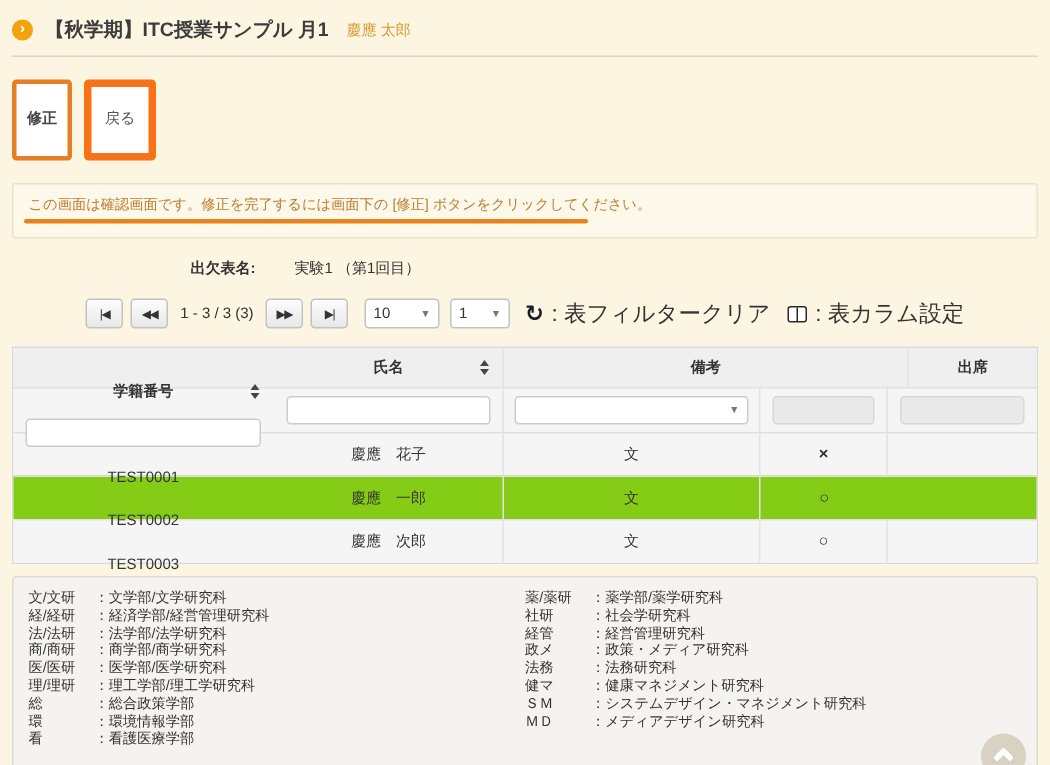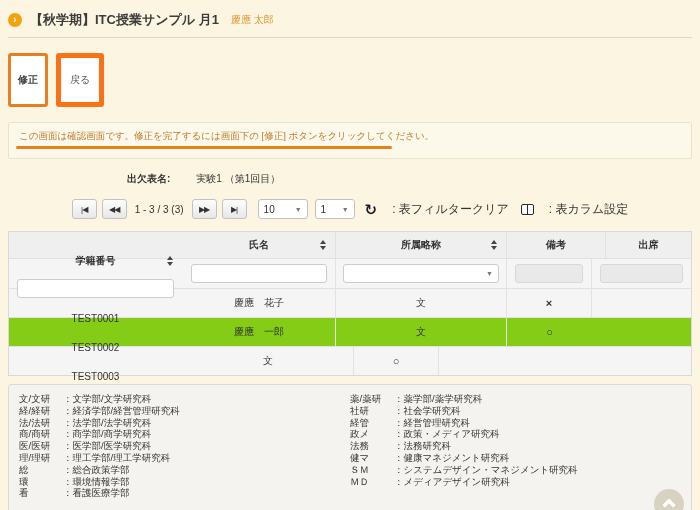--- a/index.html
+++ b/index.html
@@ -40,21 +40,21 @@
   .pg-btn { min-width:25px; height:20px; display:flex; align-items:center; justify-content:center;
     background:linear-gradient(#FDFDFD,#E7E7E7); border:1px solid #C2C2C2; border-radius:3px;
     font-size:8px; color:#333; letter-spacing:-1px; padding:0 4px; margin-right:5px; cursor:pointer; }
   .pg-range { margin:0 8px 0 3px; color:#333; }
   .pg-select { display:flex; align-items:center; justify-content:space-between; background:#FFF;
     border:1px solid #C2C2C2; border-radius:3px; height:20px; padding:0 5px; cursor:pointer; }
   .pg-select.size { width:50px; margin-left:6px; }
   .pg-select.page { width:40px; margin-left:7px; }
   .caret { font-size:7px; color:#777; }
   .refresh-icon { font-size:15px; font-weight:bold; color:#1C1C28; margin-left:10px; line-height:1; cursor:pointer; }
-  .icon-label { font-size:12px; margin-left:15px; }
+  .icon-label { font-size:15px; margin-left:5px; }
   .col-icon { width:13px; height:11px; border:1px solid #2A2A2A; border-radius:2px; margin-left:12px;
     display:flex; background:#FFF; cursor:pointer; }
   .col-icon i { flex:1; }
   .col-icon i:first-child { border-right:1px solid #2A2A2A; }
 
   
   .table { border:1px solid #D9D9D9; background:#FFF; }
   .tr { display:flex; align-items:stretch; }
   .tr + .tr { border-top:1px solid #E0E0E0; }
   .th-row { background:#EFEFEF; height:26px; }
@@ -152,27 +152,20 @@
             <i class="dn"></i>
           </span>
       </div>
       <div class="th c2">
         <span>氏名</span>
         <span class="sort">
             <i class="up"></i>
             <i class="dn"></i>
           </span>
       </div>
-      <div class="th c3">
-        <span>所属略称</span>
-        <span class="sort">
-            <i class="up"></i>
-            <i class="dn"></i>
-          </span>
-      </div>
       <div class="th c5">
         <span>備考</span>
       </div>
       <div class="th c4">
         <span>出席</span>
       </div>
     </div>
 
     <div class="tr filter-row">
       <div class="td c1">
@@ -202,20 +195,21 @@
       <div class="td c5"></div>
     </div>
     <div class="tr data-row row-even">
       <div class="td c1">TEST0002</div>
       <div class="td c2">慶應　一郎</div>
       <div class="td c3">文</div>
       <div class="td c4 att-o">○</div>
     </div>
     <div class="tr data-row row-odd">
       <div class="td c1">TEST0003</div>
+      <div class="td c2">慶應　次郎</div>
       <div class="td c3">文</div>
       <div class="td c4 att-o">○</div>
       <div class="td c5"></div>
     </div>
   </div>
 
   <div class="legend">
     <div class="legend-col">
       <div class="legend-item">
           <span class="l-abbr">文/文研</span>

